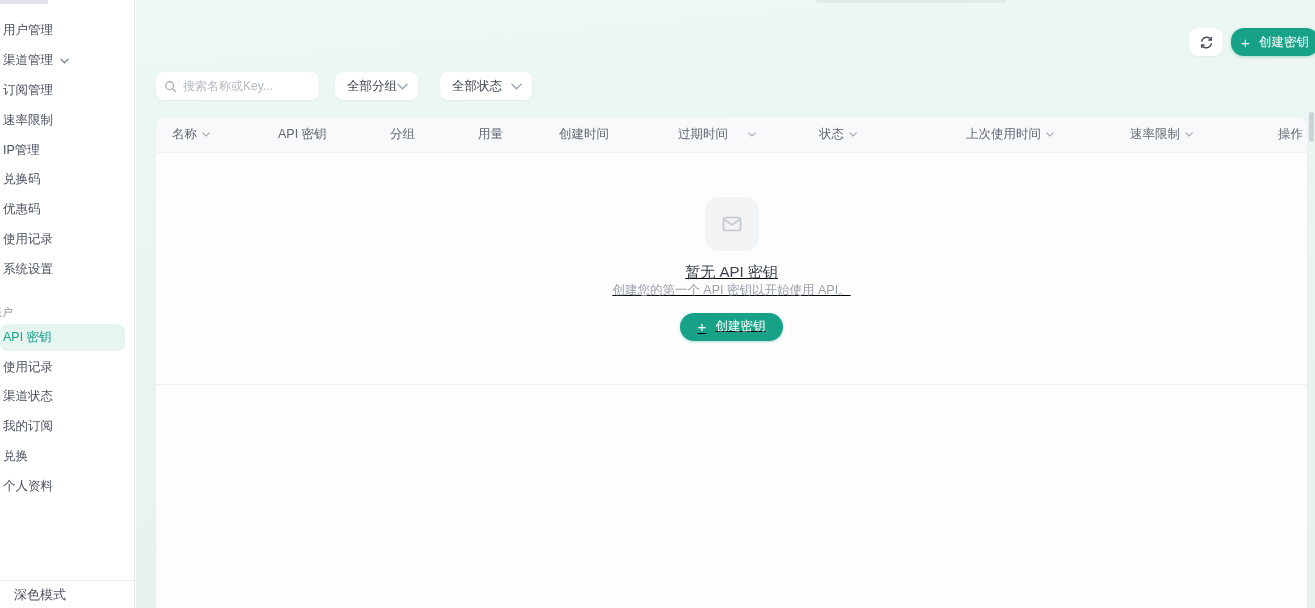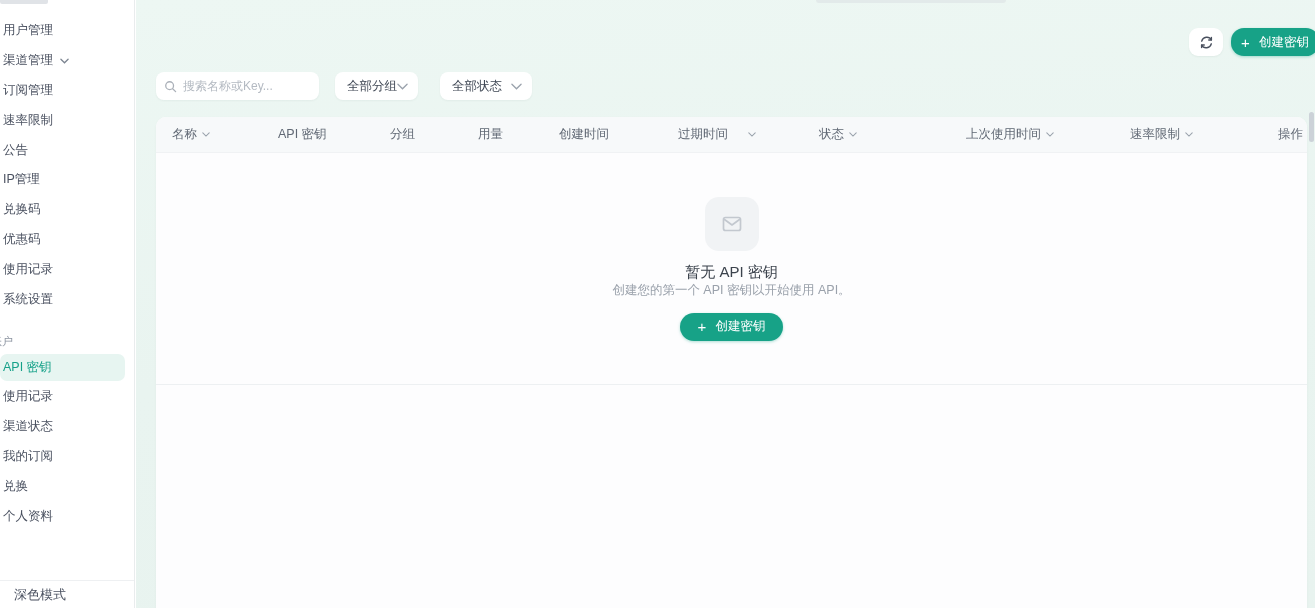--- a/index.html
+++ b/index.html
@@ -118,21 +118,21 @@
   .th:nth-child(4){ width:81px; }
   .th:nth-child(5){ width:119px; }
   .th:nth-child(6){ width:141px;gap:15px; }
   .th:nth-child(7){ width:107px; }
   .th:nth-child(8){ width:164px;margin-left:40px; }
   .th:nth-child(9){ width:148px; }
   .th:nth-child(10){ flex:1; }
 
   .empty {
     height:232px; border-bottom:1px solid #edf0f2;
-    display:flex; flex-direction:column; align-items:center; justify-content:center;
+    display:flex; flex-direction:column; align-items:center; justify-content:center;text-decoration:underline;
   }
   .empty-icon-box {
     width:54px; height:54px; border-radius:14px; background:#f1f3f5;
     display:flex; align-items:center; justify-content:center;
   }
   .empty-title { margin-top:12px; font-size:15px; color:#3c434d; font-weight:500; }
   .empty-desc  { font-size:12.5px; color:#9aa1ab; }
   .btn-create-empty { margin-top:14px; padding:0 18px; border-radius:14px; }
 
   .scroll-thumb {
@@ -155,23 +155,20 @@
       <svg width="9" height="6" viewBox="0 0 10 6" fill="none" stroke="currentColor" stroke-width="1.4" stroke-linecap="round">
           <path d="M1 1l4 4 4-4"></path>
         </svg>
     </span>
   </div>
   <div class="sb-item">
     <span>订阅管理</span>
   </div>
   <div class="sb-item">
     <span>速率限制</span>
-  </div>
-  <div class="sb-item">
-    <span>公告</span>
   </div>
   <div class="sb-item">
     <span>IP管理</span>
   </div>
   <div class="sb-item">
     <span>兑换码</span>
   </div>
   <div class="sb-item">
     <span>优惠码</span>
   </div>

